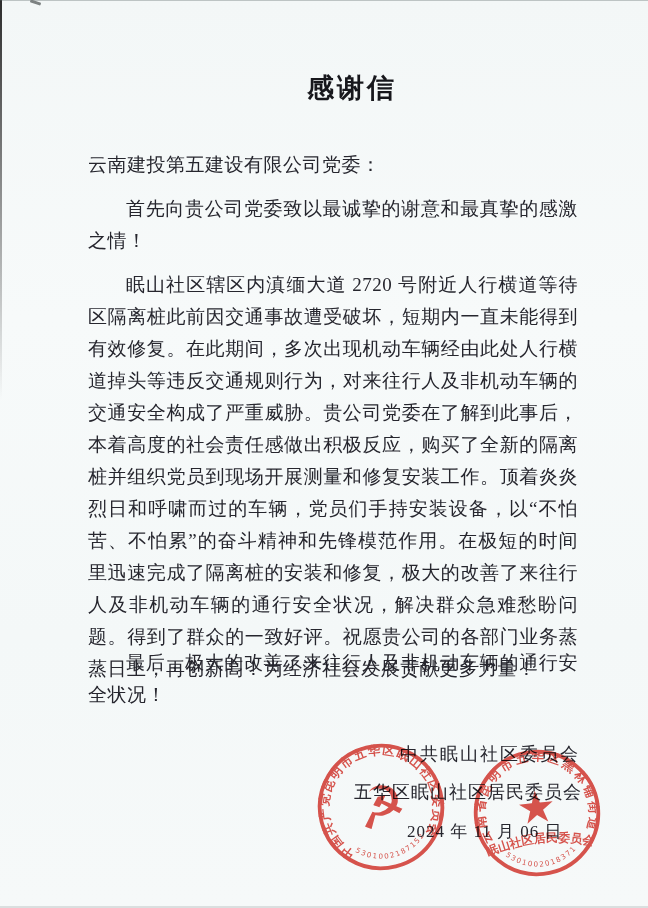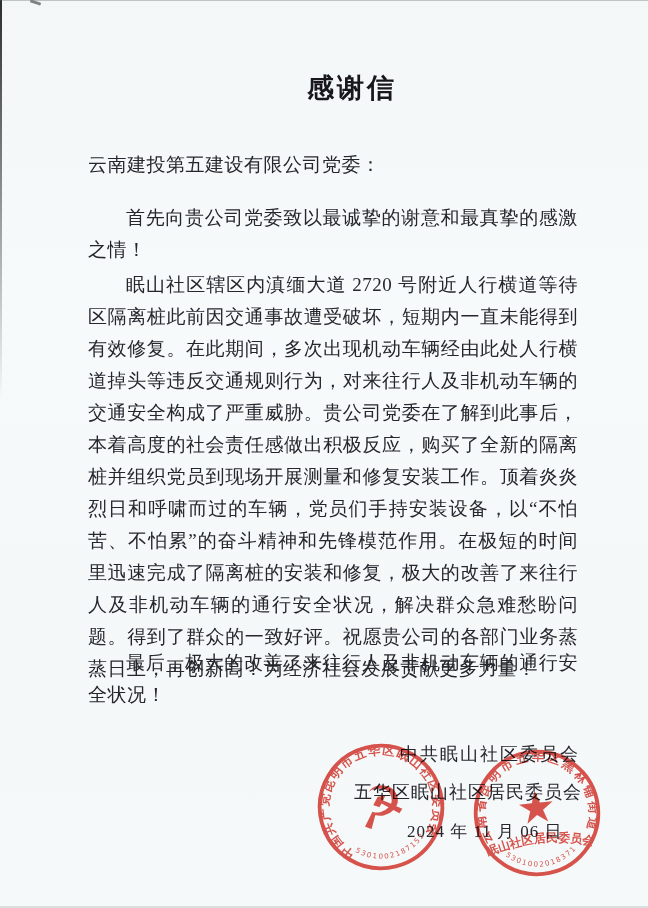--- a/index.html
+++ b/index.html
@@ -21,21 +21,21 @@
     background:#7d8282; transform:rotate(18deg); border-radius:1px; }
 
   .title {
     position:absolute; top:70px; left:0; width:100%; margin:0;
     text-align:center; transform:translateX(8px);
     font-size:27px; font-weight:bold; letter-spacing:3px; color:#17171c;
   }
   .salutation { position:absolute; top:152px; left:88px; margin:0; font-size:19px; letter-spacing:.5px;text-align:center; }
   .para { position:absolute; left:88px; width:490px; margin:0; font-size:19px;
     line-height:32px; text-align:justify; text-indent:2em; letter-spacing:.5px; }
-  .para-first { top:202px; }
+  .para-first { top:193px; }
   .para-main  { top:237px;margin-top:32px; }
   .para-last  { top:647px; }
 
   .sig { position:absolute; margin:16px; white-space:nowrap; font-size:18px; }
   .sig-1 { top:726px; left:384px; letter-spacing:2px; }
   .sig-2 { top:764px; left:338px; letter-spacing:1px;text-align:right; }
   .sig-date { top:804px; left:391px; font-size:17px; letter-spacing:1px; }
 
   .stamp { position:absolute; mix-blend-mode:multiply; opacity:.93; }
   .stamp-party { left:314px; top:740px; width:134px; height:134px; transform:rotate(-14deg); }

